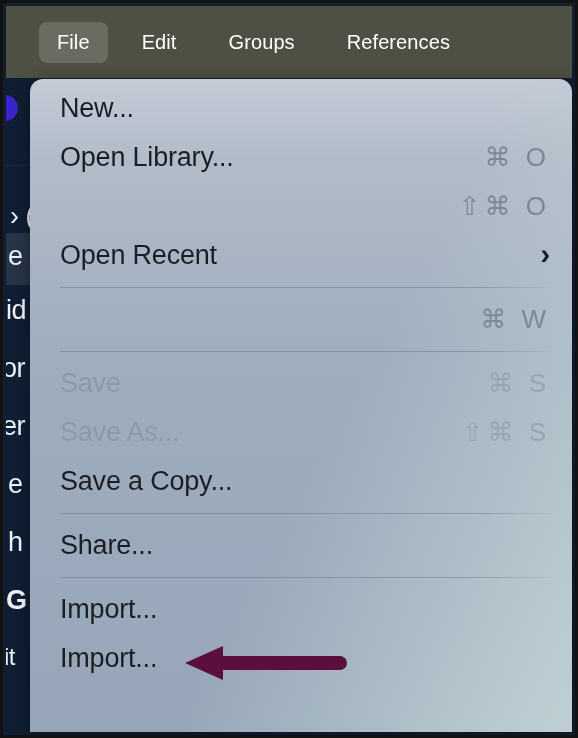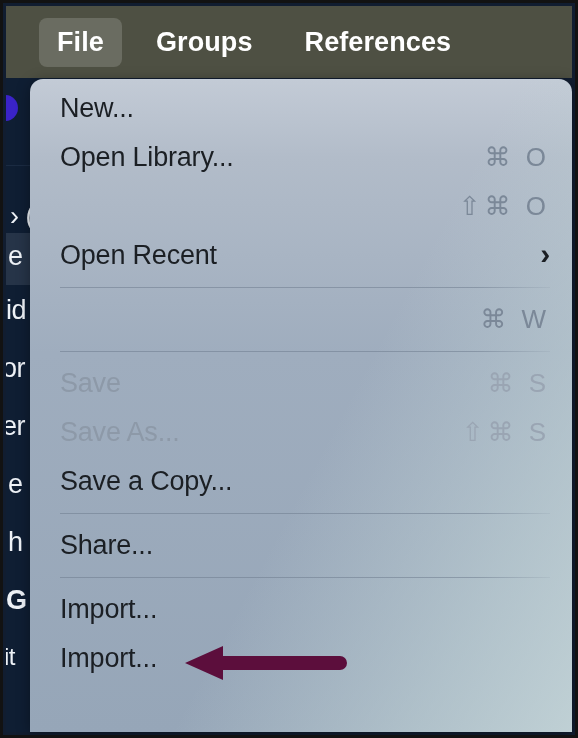--- a/index.html
+++ b/index.html
@@ -81,22 +81,22 @@
     right: 3px;
     height: 72px;
     background: #4e5043;
     display: flex;
     align-items: center;
     padding-left: 33px;
     box-sizing: border-box;
   }
   .menubar-item {
     color: #ffffff;
-    font-size: 27px;
-    font-weight: 700;
+    font-size: 20px;
+    font-weight: 400;
     letter-spacing: .1px;
     padding: 9px 18px;
     border-radius: 8px;
     margin-right: 16px;
     white-space: nowrap;
   }
   .menubar-item.active {
     background: rgba(255,255,255,0.16);
   }
 
@@ -190,20 +190,21 @@
       <div class="bd-row" style="top:340px;left:-4px;">er</div>
       <div class="bd-row" style="top:398px;left:2px;">e</div>
       <div class="bd-row" style="top:456px;left:2px;">h</div>
       <div class="bd-row" style="top:514px;left:0px;font-weight:700;">G</div>
       <div class="bd-row" style="top:572px;left:-2px;font-size:24px;">it</div>
     </div>
   </div>
 
   <div id="menubar">
     <div class="menubar-item active">File</div>
+    <div class="menubar-item">Edit</div>
     <div class="menubar-item">Groups</div>
     <div class="menubar-item">References</div>
   </div>
 
   <div id="menu-panel">
     <div id="menu-list">
 
       <div class="menu-item">
         <span class="mi-label">New...</span>
         <span class="mi-spacer"></span>

